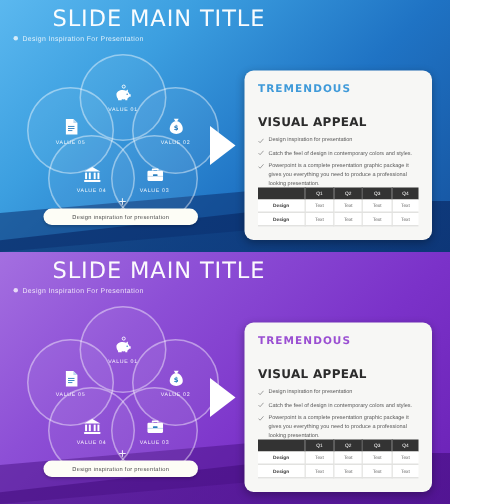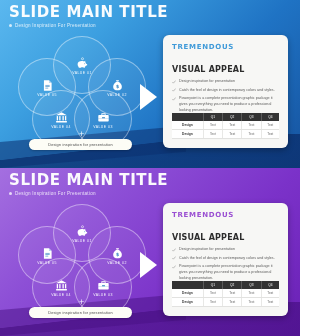--- a/index.html
+++ b/index.html
@@ -15,22 +15,22 @@
   .band{position:absolute;left:0;bottom:0;width:100%;height:34px;}
   .slide.blue .band{background:linear-gradient(to bottom right,rgba(8,40,95,0) 38%,rgba(10,44,105,.72) 39%);}
   .slide.purple .band{background:linear-gradient(to bottom right,rgba(60,10,110,0) 38%,rgba(66,12,124,.6) 39%);}
 
   .band2{position:absolute;left:0;bottom:0;width:62%;height:26px;transform:skewY(-5deg);transform-origin:left bottom;}
   .slide.blue .band2{background:rgba(11,48,112,.55);}
   .slide.purple .band2{background:rgba(72,16,132,.5);}
 
   
   .title-wrap{position:absolute;left:9px;top:5px;}
-  .main-title{font-size:15px;letter-spacing:.6px;color:#ffffff;font-weight:700;line-height:1;
-    font-family:"DejaVu Sans",sans-serif;opacity:.97;}
+  .main-title{font-size:15px;letter-spacing:.6px;color:#ffffff;font-weight:400;line-height:1;
+    font-family:"DejaVu Sans",sans-serif;opacity:.97;margin-left:26px;}
   .sub-row{display:flex;align-items:center;gap:3px;margin-top:3px;}
   .sub-dot{width:3px;height:3px;border-radius:50%;background:rgba(255,255,255,.75);flex:0 0 auto;}
   .sub-title{font-size:4.6px;letter-spacing:.25px;color:rgba(255,255,255,.82);}
 
   
   .venn{position:absolute;left:18px;top:36px;width:126px;height:92px;}
   .circ{position:absolute;width:56px;height:56px;border-radius:50%;
     border:1px solid rgba(255,255,255,.42);
     background:rgba(255,255,255,.055);
     display:flex;flex-direction:column;align-items:center;justify-content:center;gap:2px;}
@@ -47,21 +47,21 @@
   .pill{position:absolute;left:29px;top:139px;width:103px;height:11px;border-radius:6px;
     background:#fdfdf6;display:flex;align-items:center;justify-content:center;
     box-shadow:0 1px 2px rgba(0,0,0,.22);}
   .pill span{font-size:3.8px;color:#4a4a4a;letter-spacing:.2px;}
 
   
   .arrow{position:absolute;left:140px;top:84px;width:0;height:0;
     border-top:13px solid transparent;border-bottom:13px solid transparent;border-left:17px solid #ffffff;}
 
   
-  .card{position:absolute;left:163px;top:35px;width:125px;height:113px;background:#f7f7f5;
+  .card{position:absolute;left:163px;top:47px;width:125px;height:113px;background:#f7f7f5;
     border-radius:6px;box-shadow:0 2px 6px rgba(0,0,0,.3);padding:0;overflow:hidden;}
   .card-inner{padding:8px 8px 0 9px;}
   .kicker{font-size:7px;letter-spacing:.7px;font-weight:bold;font-family:"DejaVu Sans",sans-serif;}
   .slide.blue .kicker{color:#3f9ad9;}
   .slide.purple .kicker{color:#9a4fd2;}
   .headline{font-size:8px;letter-spacing:.2px;color:#2c2c2c;font-weight:bold;
     font-family:"DejaVu Sans",sans-serif;margin-top:14px;}
 
   .bullets{margin-top:5px;}
   .bul{display:flex;gap:3px;margin-bottom:3px;}

